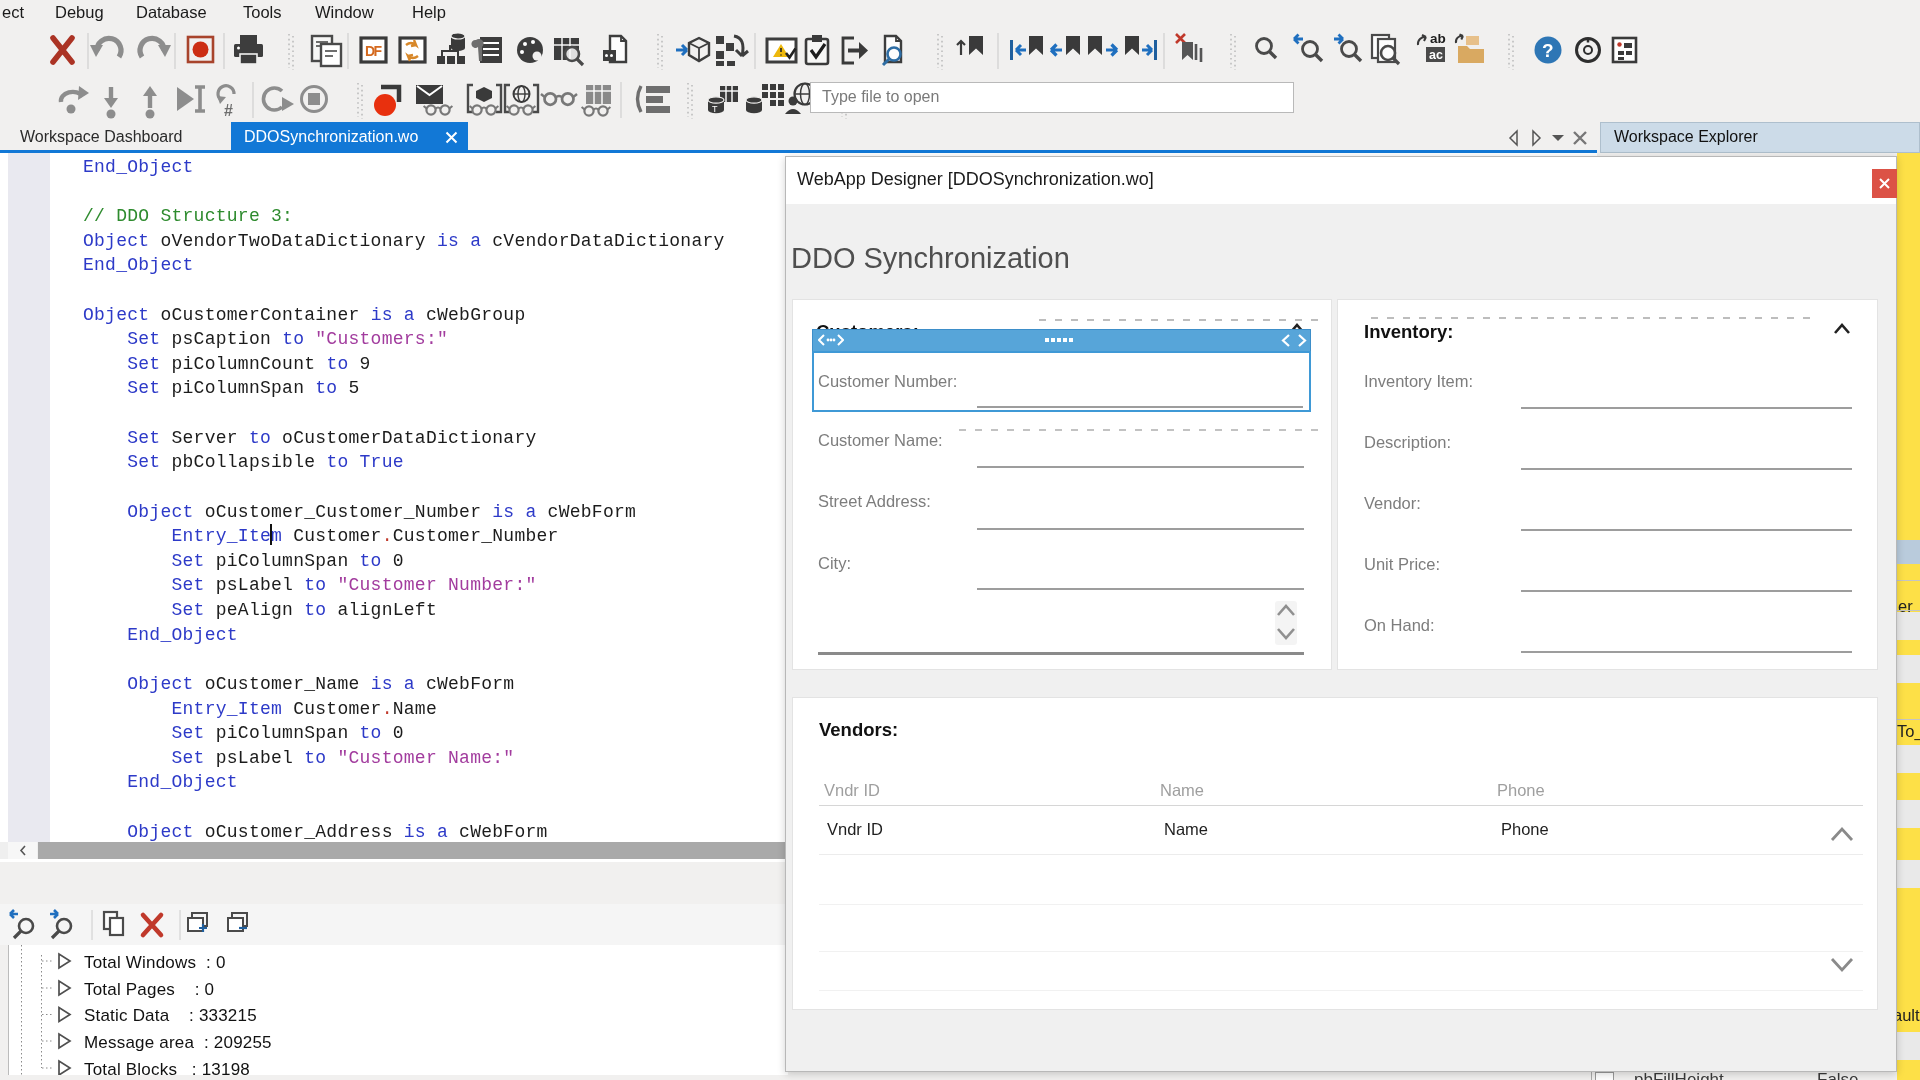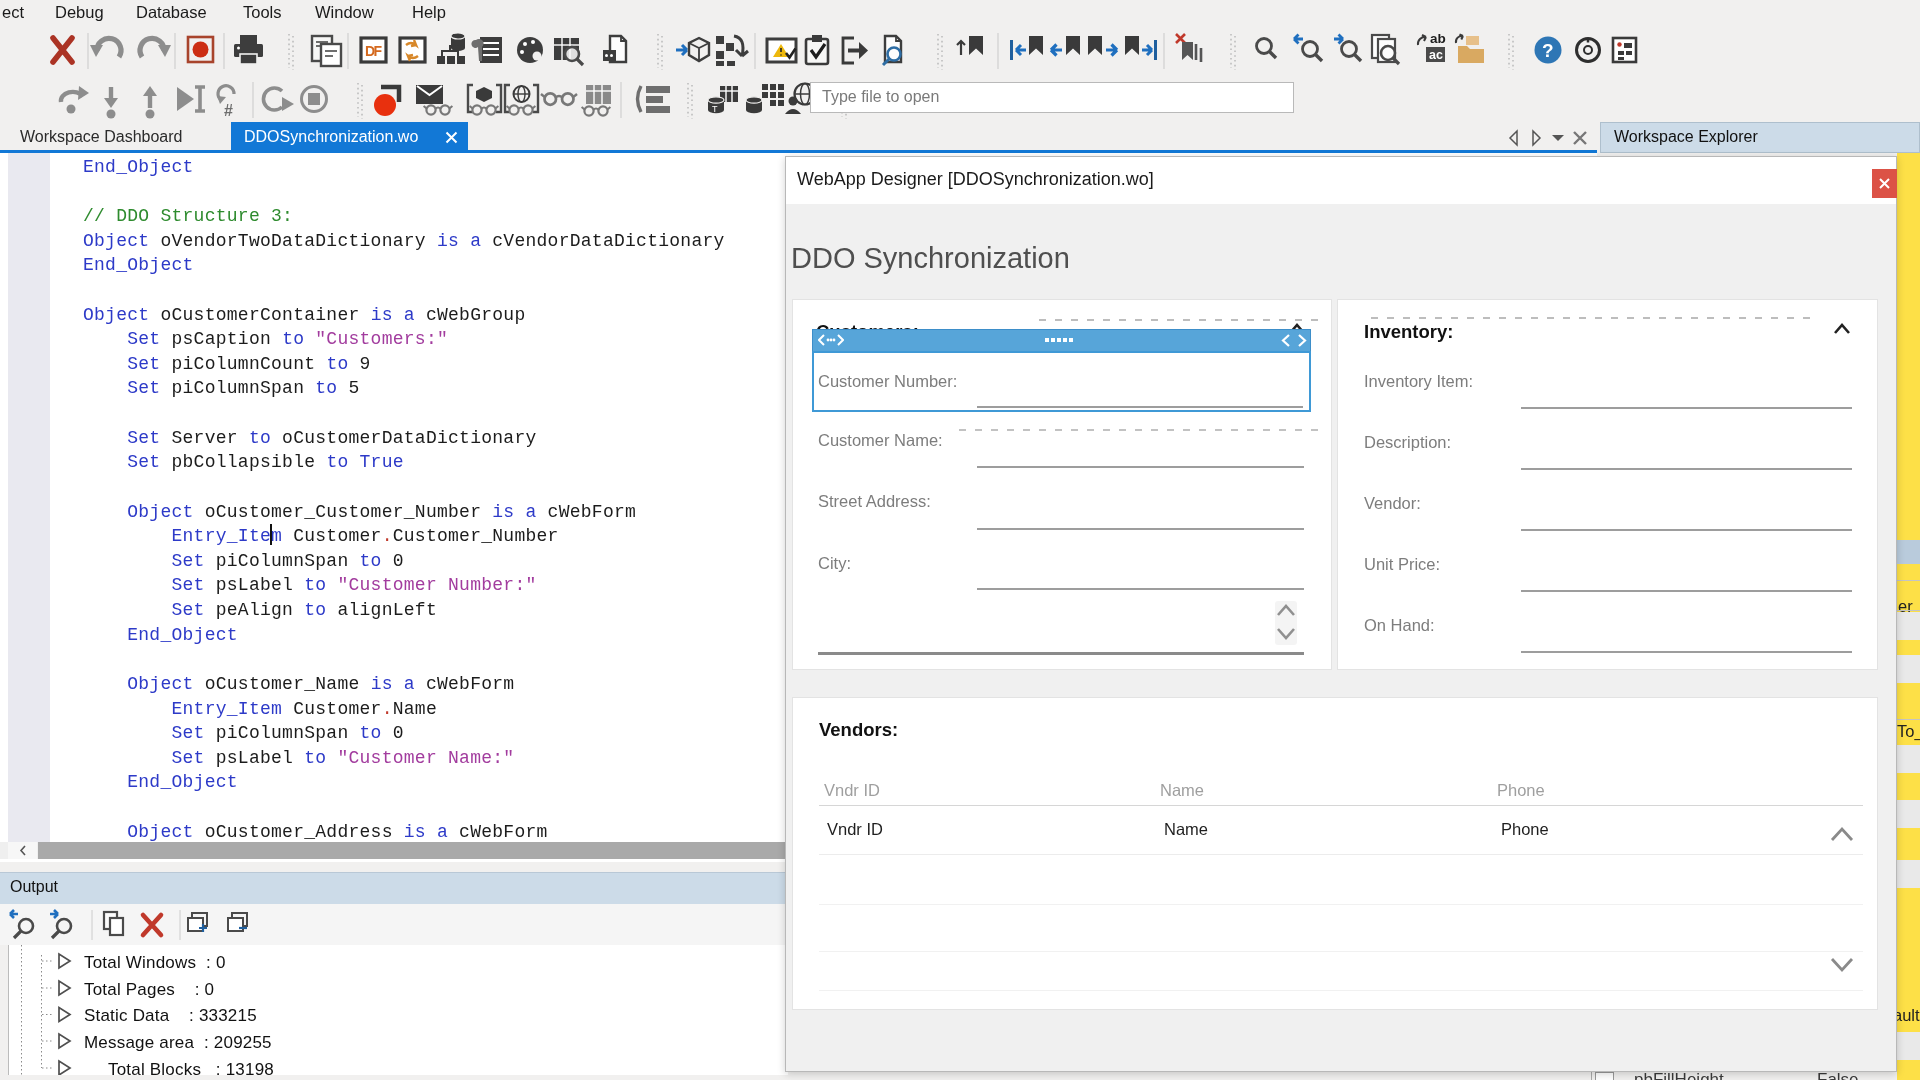--- a/index.html
+++ b/index.html
@@ -380,23 +380,20 @@
     <div id="caret"></div>
   </div>
   <div id="hscroll">
       <div id="hthumb"></div>
       <div id="hleftbtn"><svg width="8" height="11" viewBox="0 0 8 11" style="margin-top:3px;">
           <path d="M6,1 L2,5.5 L6,10" fill="none" stroke="#555" stroke-width="1.6"></path>
         </svg></div>
     </div>
 
   <div class="abs" style="left:0;top:859px;width:787px;height:3px;background:#fff;"></div>
-  <div id="outhdr">
-      <span>Output</span>
-    </div>
   <div id="outtb">
     <svg width="280" height="41" viewBox="0 0 280 41">
       <path d="M10,10 h8 m-8,0 l4,-4 m-4,4 l4,4" fill="none" stroke="#1f6fbf" stroke-width="2.6"></path>
       <circle cx="26" cy="22" r="7" fill="none" stroke="#4a4a4a" stroke-width="2.6"></circle>
       <line x1="21" y1="27" x2="14" y2="34" stroke="#4a4a4a" stroke-width="3.2"></line>
       <path d="M58,10 h-8 m8,0 l-4,-4 m4,4 l-4,4" fill="none" stroke="#1f6fbf" stroke-width="2.6"></path>
       <circle cx="64" cy="22" r="7" fill="none" stroke="#4a4a4a" stroke-width="2.6"></circle>
       <line x1="59" y1="27" x2="52" y2="34" stroke="#4a4a4a" stroke-width="3.2"></line>
       <line x1="92" y1="6" x2="92" y2="36" stroke="#cccccc"></line>
       <rect x="104" y="8" width="13" height="17" fill="#fbfbfb" stroke="#4a4a4a" stroke-width="2.2"></rect>
@@ -409,21 +406,21 @@
       <rect x="232" y="9" width="15" height="13" fill="none" stroke="#4a4a4a" stroke-width="2"></rect>
       <rect x="228" y="14" width="15" height="13" fill="#fff" stroke="#4a4a4a" stroke-width="2"></rect>
       <path d="M239,24 h8" stroke="#1f5f9e" stroke-width="2.2"></path>
     </svg>
   </div>
   <div id="outtree">
     <div class="trow" style="top:8px;">Total Windows&nbsp; : 0</div>
     <div class="trow" style="top:35px;">Total Pages&nbsp;&nbsp;&nbsp; : 0</div>
     <div class="trow" style="top:61px;">Static Data&nbsp;&nbsp;&nbsp; : 333215</div>
     <div class="trow" style="top:88px;">Message area&nbsp; : 209255</div>
-    <div class="trow" style="top:115px;margin-left:24px;">Total Blocks&nbsp;&nbsp; : 13198</div>
+    <div class="trow" style="top:115px;">Total Blocks&nbsp;&nbsp; : 13198</div>
     <svg style="position:absolute;left:0;top:0;" width="80" height="130" viewBox="0 0 80 130">
       <line x1="12.5" y1="0" x2="12.5" y2="130" stroke="#8a8a8a" stroke-dasharray="1.5 2.5"></line>
       <line x1="32.5" y1="10" x2="32.5" y2="123" stroke="#8a8a8a" stroke-dasharray="1.5 2.5"></line>
       <line x1="33" y1="16" x2="45" y2="16" stroke="#8a8a8a" stroke-dasharray="1.5 2.5"></line>
       <line x1="33" y1="43" x2="45" y2="43" stroke="#8a8a8a" stroke-dasharray="1.5 2.5"></line>
       <line x1="33" y1="69.5" x2="45" y2="69.5" stroke="#8a8a8a" stroke-dasharray="1.5 2.5"></line>
       <line x1="33" y1="96" x2="45" y2="96" stroke="#8a8a8a" stroke-dasharray="1.5 2.5"></line>
       <line x1="33" y1="123" x2="45" y2="123" stroke="#8a8a8a" stroke-dasharray="1.5 2.5"></line>
       <path d="M50,9 v14 l11,-7 z M50,36 v14 l11,-7 z M50,62.5 v14 l11,-7 z M50,89 v14 l11,-7 z M50,116 v14 l11,-7 z" fill="none" stroke="#4f4f4f" stroke-width="1.7"></path>
     </svg>

